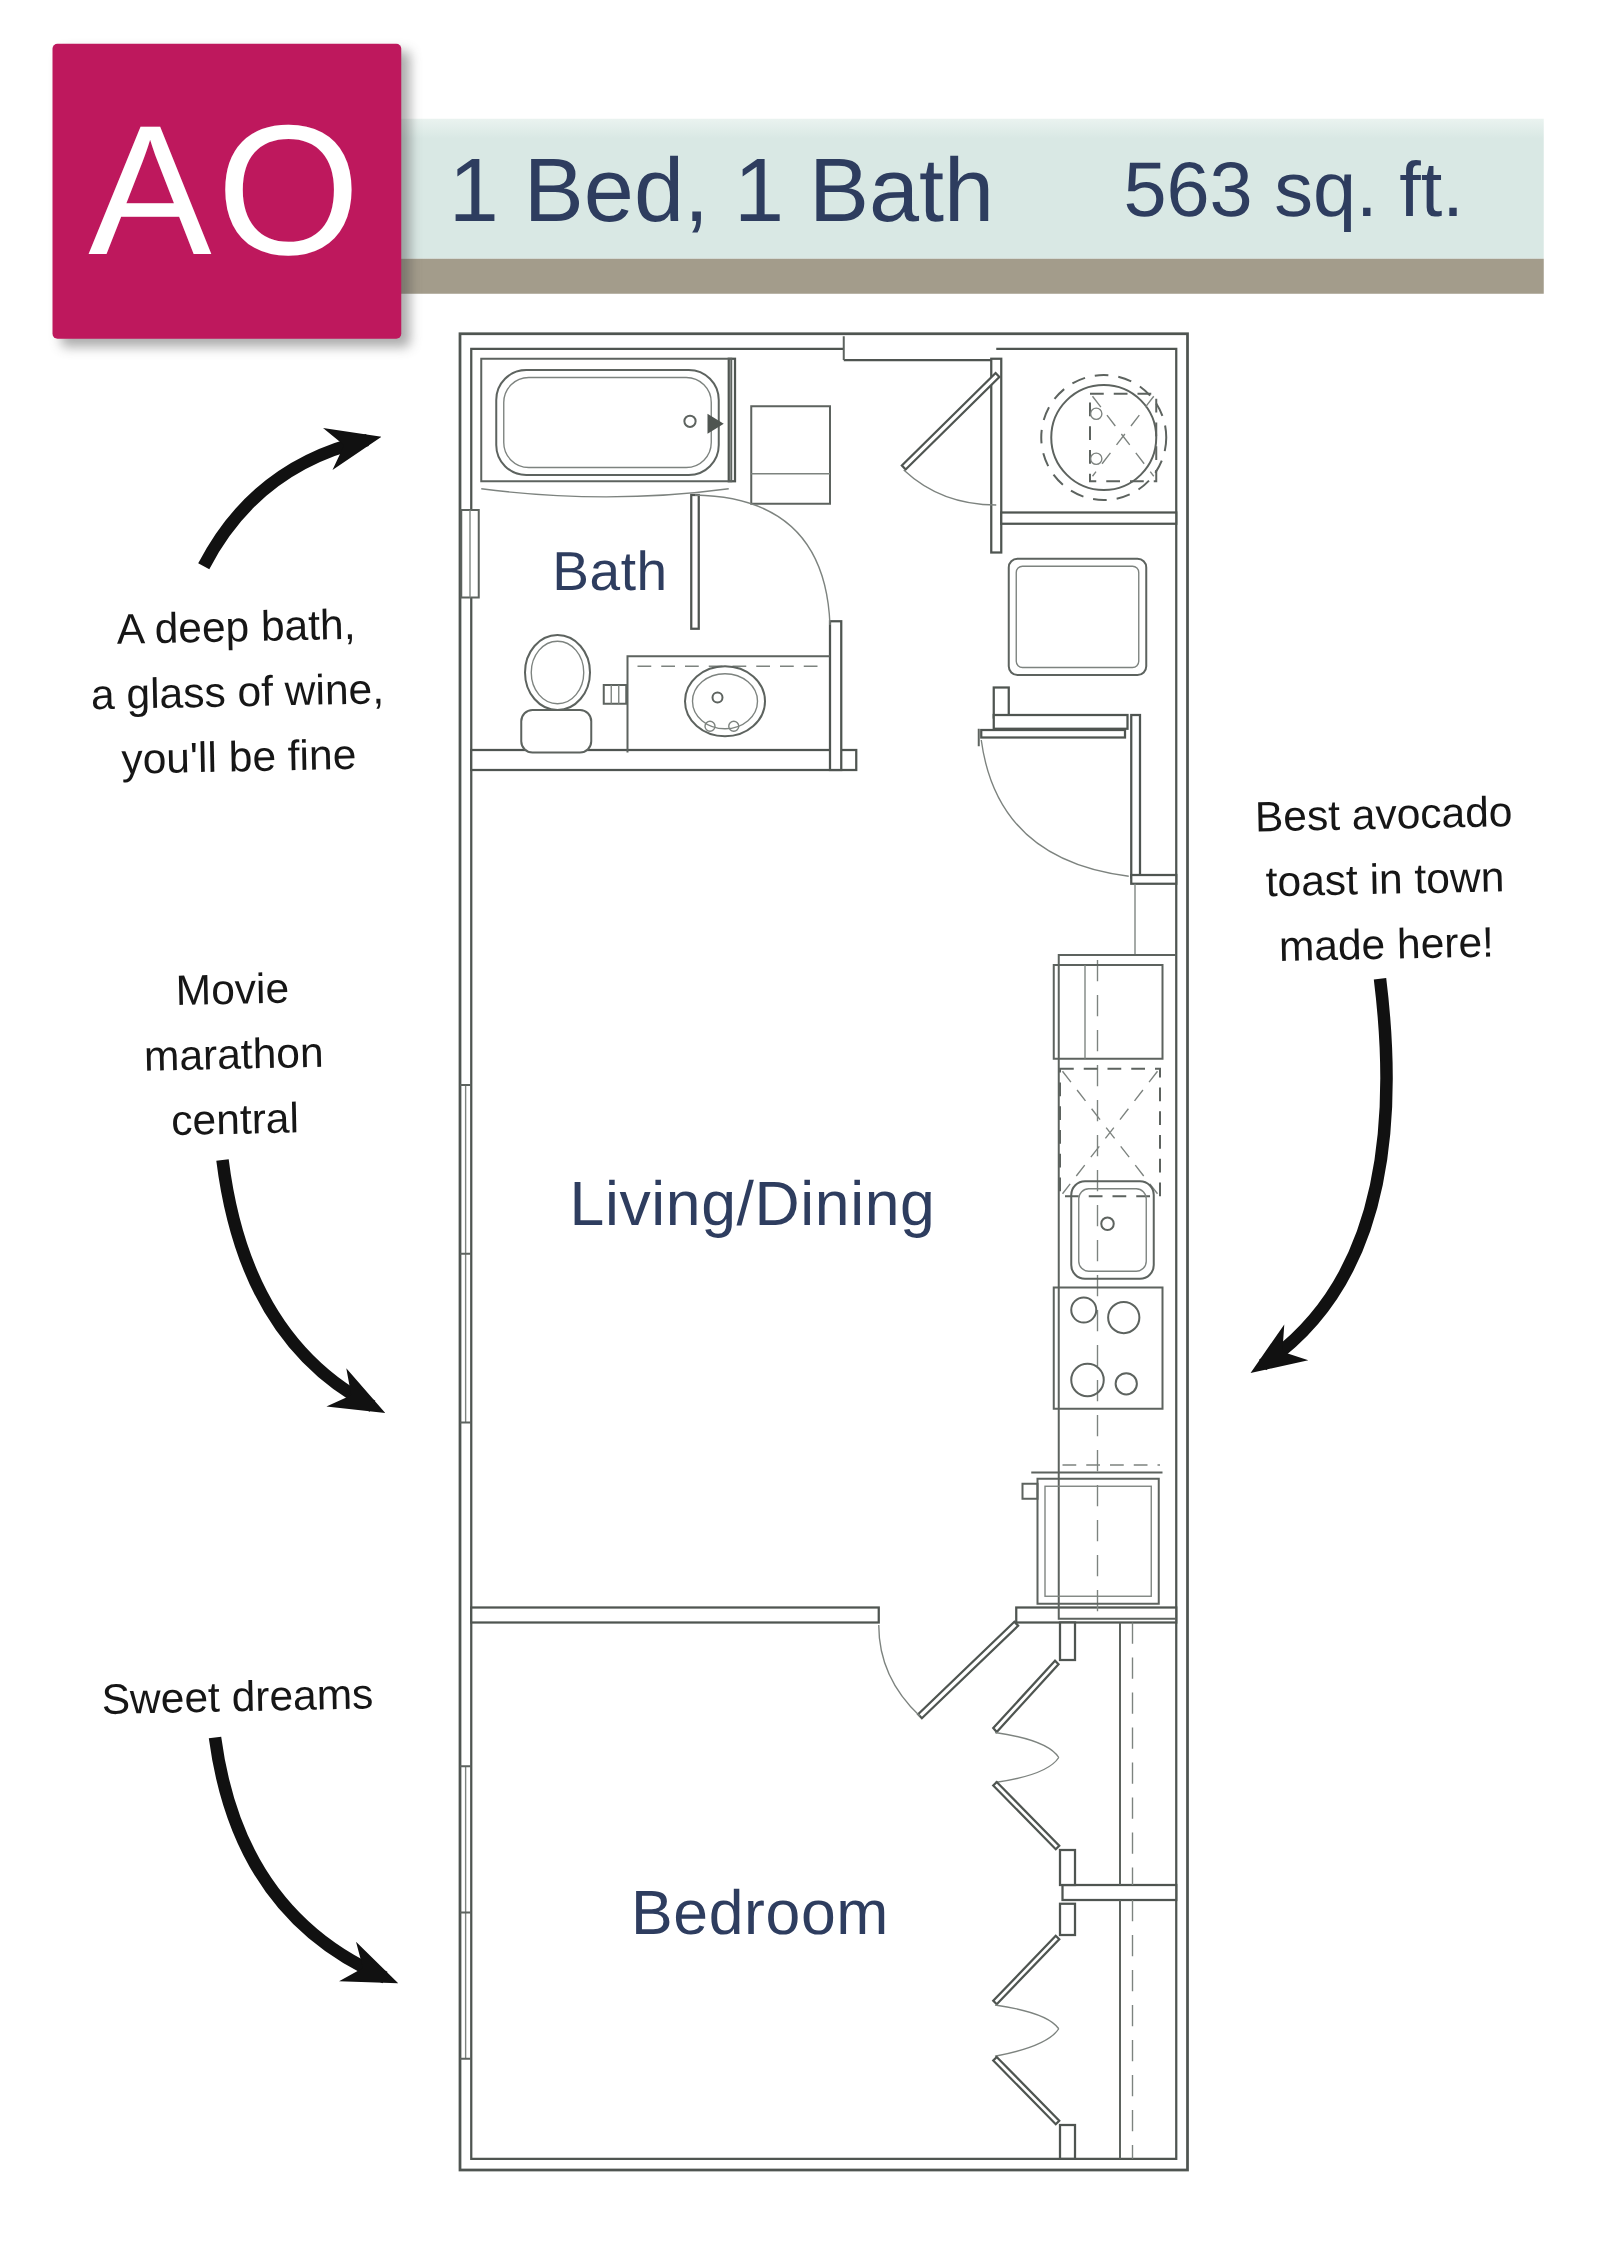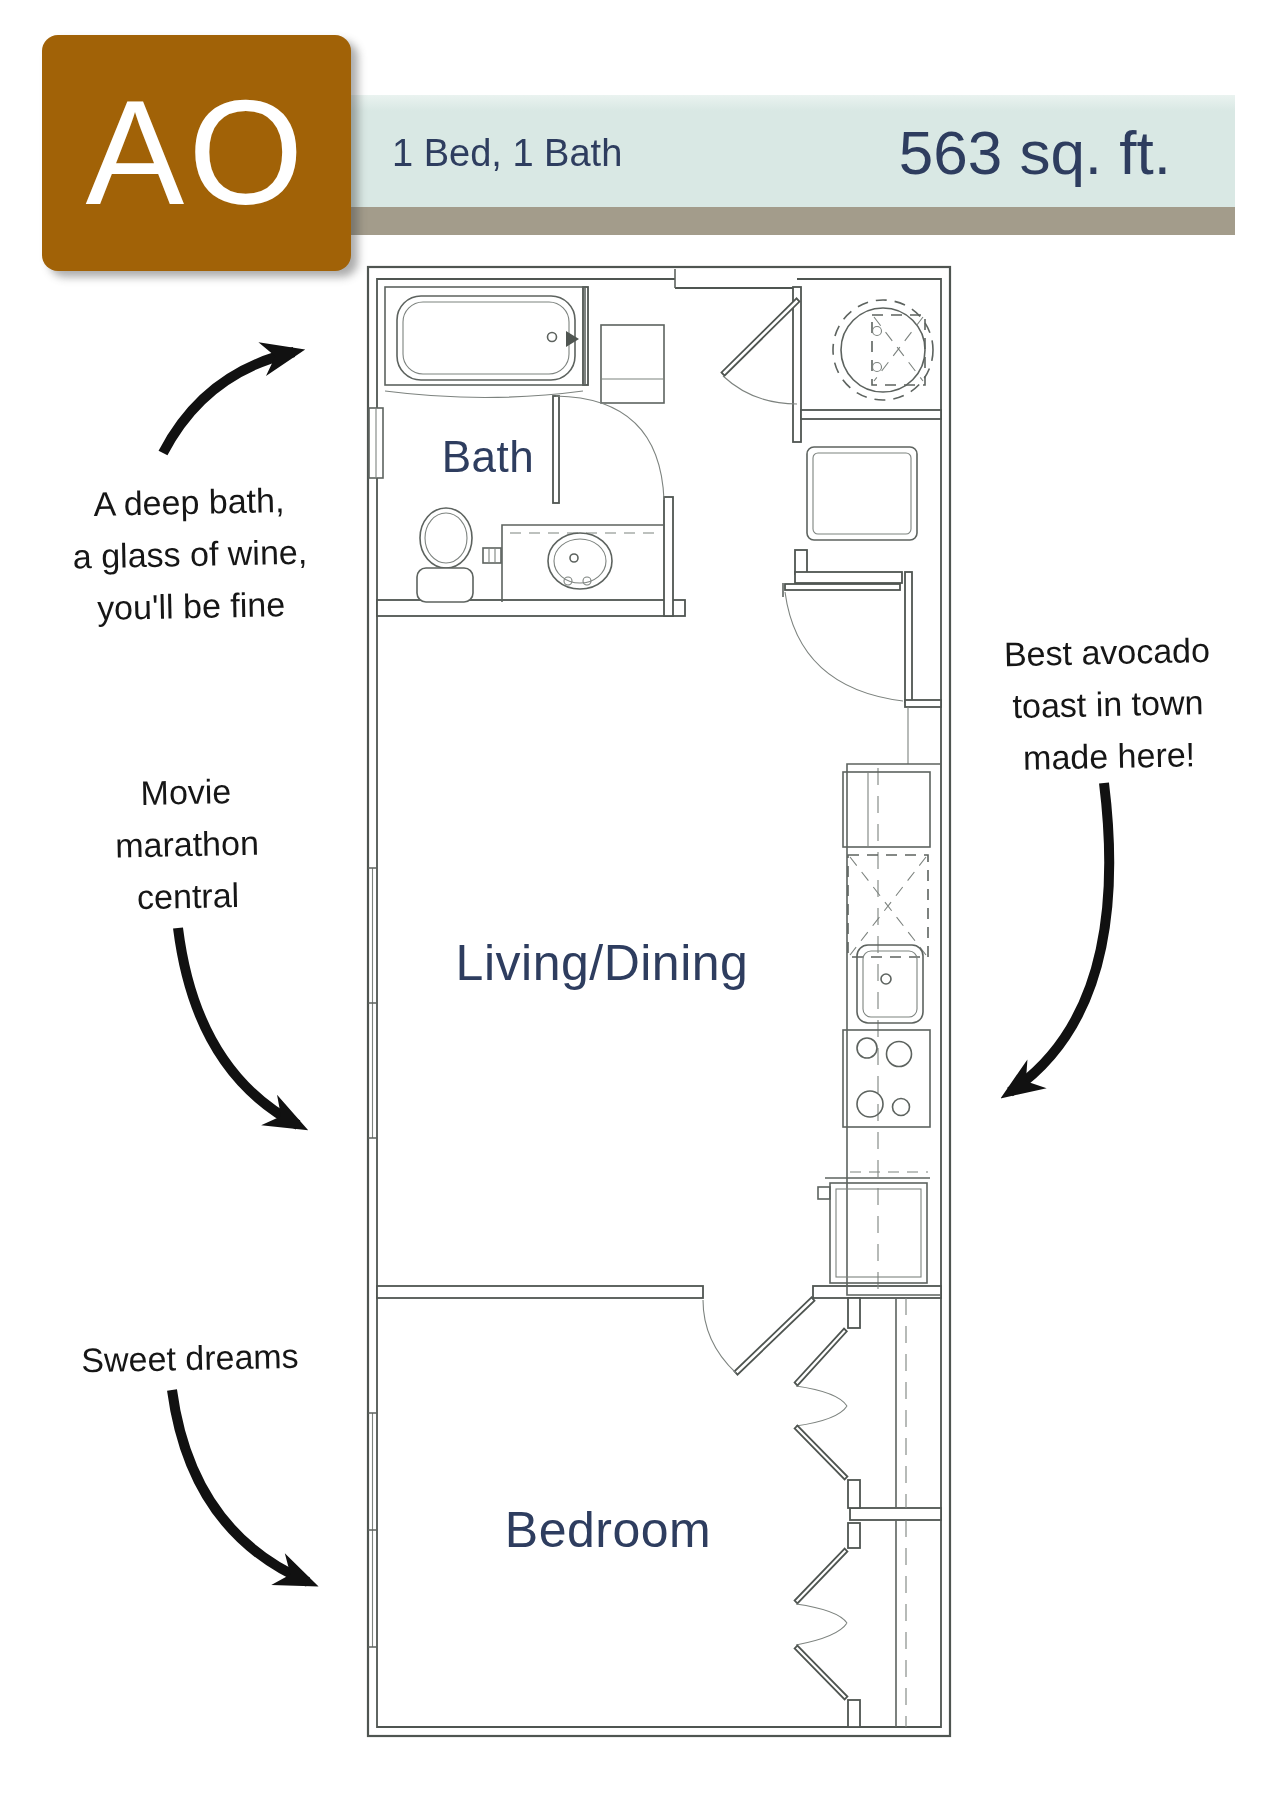--- a/index.html
+++ b/index.html
@@ -1,27 +1,27 @@
 <!DOCTYPE html>
 <html><head>
 <meta charset="utf-8">
 <style>
   html,body{margin:0;padding:0;background:#ffffff;}
   body{width:1286px;height:1800px;position:relative;overflow:hidden;
        font-family:"Liberation Sans", sans-serif;}
 
   
-  .unit-square{position:absolute;left:42px;top:35px;width:309px;height:236px;
-    background:#a16207;border-radius:16px;display:flex;align-items:center;justify-content:center;
+  .unit-square{position:absolute;left:42px;top:35px;width:279px;height:236px;
+    background:#be185d;border-radius:4px;display:flex;align-items:center;justify-content:center;
     box-shadow:7px 6px 9px rgba(70,70,70,.45);z-index:5;}
   .unit-square span{color:#ffffff;font-size:148px;font-weight:300;letter-spacing:4px;line-height:1;}
   .banner{position:absolute;left:303px;top:95px;width:932px;height:112px;
     background:linear-gradient(#eaf3f0,#d9e8e4 14%,#d9e8e4);z-index:2;}
   .banner .specs{position:absolute;left:56px;top:0;height:120px;line-height:116px;
-    font-size:38px;color:#2e3d5f;letter-spacing:0px;margin-left:33px;}
+    font-size:72px;color:#2e3d5f;letter-spacing:0px;}
   .banner .area{position:absolute;right:64px;top:0;height:112px;line-height:116px;
     font-size:62px;color:#2e3d5f;}
   .tan-bar{position:absolute;left:303px;top:207px;width:932px;height:28px;background:#a39c8b;z-index:2;}
 
   
   .note{position:absolute;width:300px;text-align:center;color:#161616;
     font-size:34px;line-height:52px;letter-spacing:0;transform:rotate(-1.2deg);z-index:4;}
   .note span{display:block;}
   #note-bath{left:40px;top:476px;}
   #note-living{left:37px;top:766px;}

